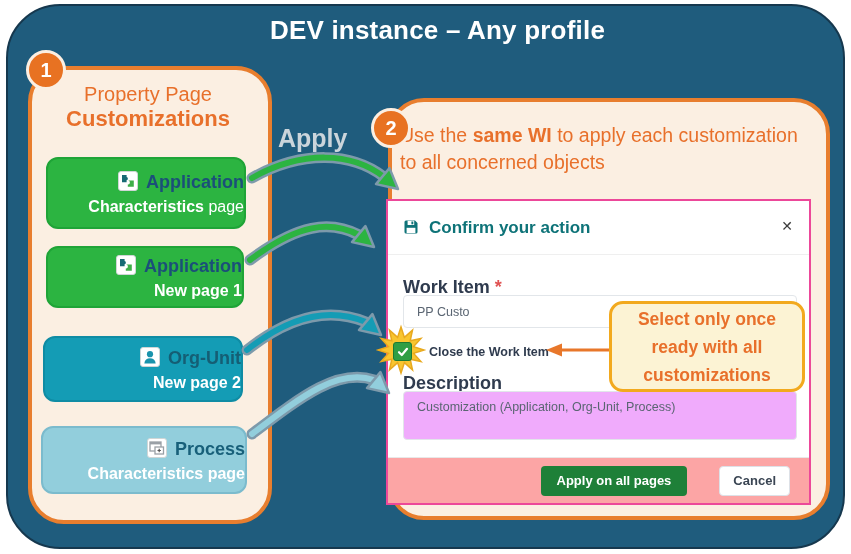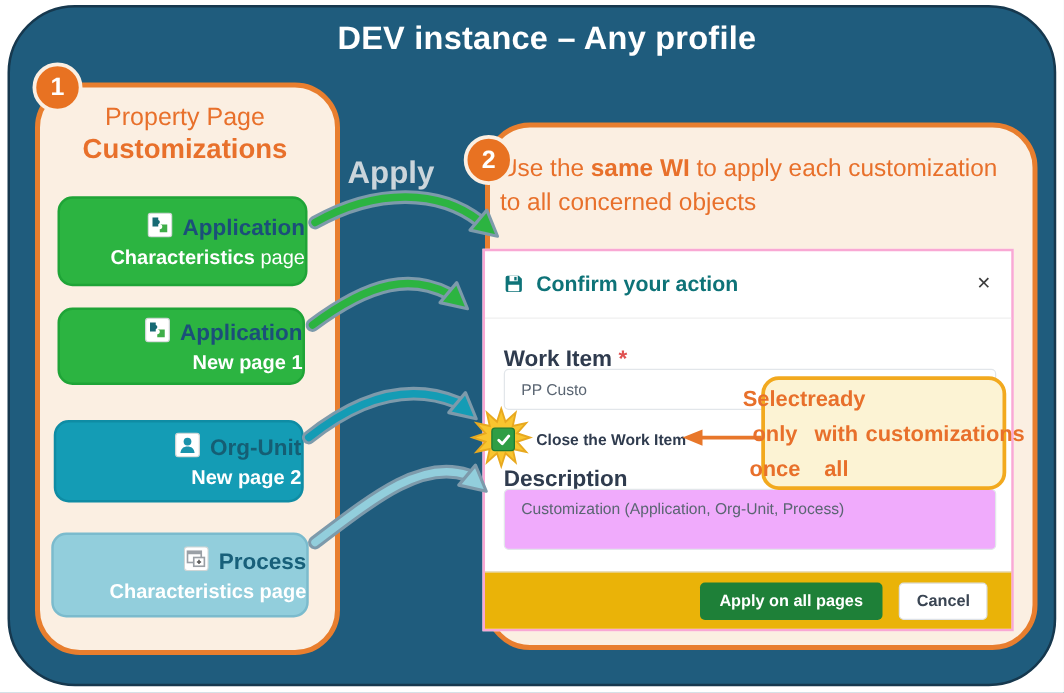--- a/index.html
+++ b/index.html
@@ -35,46 +35,46 @@
   .box4{left:41px;top:426px;width:202px;height:64px;}
   .box3 .name{color:#155E74;}
   .box4 .name{color:#18607A;}
   .icon-tile{width:20px;height:20px;}
 
   .apply-label{left:278px;top:124px;color:#CBD5DB;font-size:25px;font-weight:bold;z-index:2;}
 
   .p2-heading{left:400px;top:122px;width:412px;text-align:left;color:#E8702B;font-size:19.5px;line-height:27px;z-index:2;}
   .p2-heading b{font-weight:bold;}
 
-  .dialog{left:386px;top:199px;width:421px;height:302px;background:#fff;border:2px solid #f9a8d4;z-index:5;}
+  .dialog{left:386px;top:199px;width:421px;height:302px;background:#fff;border:2px solid #ec4899;z-index:5;}
   .dlg-header{position:absolute;left:0;top:0;right:0;height:53px;border-bottom:1px solid #EFEFEF;}
   .dlg-title{position:absolute;left:41px;top:17px;color:#0E7378;font-size:17px;font-weight:bold;}
   .save-ic{position:absolute;left:15px;top:18px;}
   .dlg-close{position:absolute;right:16px;top:17px;font-size:14px;color:#3C3C3C;cursor:pointer;}
   .fld-label{position:absolute;color:#2F3B4E;font-size:18px;font-weight:bold;}
   .req{color:#E05252;}
   .txt-input{position:absolute;left:15px;top:94px;width:366px;height:31px;border:1px solid #E2E6EA;border-radius:4px;
              font-family:"Liberation Sans",sans-serif;font-size:12.5px;color:#5A6572;padding:0 13px;background:#fff;}
   .chk-label{position:absolute;left:41px;top:144px;color:#2F3B4E;font-size:12.5px;font-weight:bold;}
   .txt-area{position:absolute;left:15px;top:190px;width:366px;height:31px;border:1px solid #E2E6EA;border-radius:4px;
             font-family:"Liberation Sans",sans-serif;font-size:12.5px;color:#5A6572;padding:8px 13px;resize:none;background:#f0abfc;}
-  .dlg-footer{position:absolute;left:0;bottom:0;right:0;height:46px;background:#eab308;border-top:1px solid #E8E8E8;
-              display:flex;align-items:center;justify-content:flex-end;gap:13px;padding-right:19px;box-sizing:border-box;}
+  .dlg-footer{position:absolute;left:0;bottom:0;right:0;height:46px;background:#fca5a5;border-top:1px solid #E8E8E8;
+              display:flex;align-items:center;justify-content:flex-end;gap:32px;padding-right:19px;box-sizing:border-box;}
   .btn-apply{height:30px;padding:0 16px;background:#1E8038;border:none;border-radius:4px;color:#fff;
              font-family:"Liberation Sans",sans-serif;font-size:13px;font-weight:bold;cursor:pointer;}
   .btn-cancel{height:30px;padding:0 13px;background:#fff;border:1px solid #DDE1E7;border-radius:4px;color:#3A4553;
               font-family:"Liberation Sans",sans-serif;font-size:13px;font-weight:bold;cursor:pointer;}
 
   .overlay{left:0;top:0;width:851px;height:554px;z-index:6;pointer-events:none;}
 
   .checkbox{left:393px;top:342px;width:17px;height:17px;background:#2F9E45;border:1px solid #1D7A33;border-radius:3px;
             z-index:7;display:flex;align-items:center;justify-content:center;cursor:pointer;}
 
   .callout{left:609px;top:301px;width:190px;height:85px;background:#FCF3D4;border:3px solid #F2A91E;border-radius:14px;
-           z-index:7;display:flex;flex-direction:row;align-items:center;justify-content:center;}
+           z-index:7;display:flex;flex-direction:column;align-items:center;justify-content:center;}
   .callout div{color:#E8702B;font-size:17.5px;font-weight:bold;line-height:28px;text-align:center;}
 </style>
 </head>
 <body>
 
 <div class="canvas">
 
   <div class="abs frame"></div>
   <div class="abs main-title">DEV instance – Any profile</div>
 

